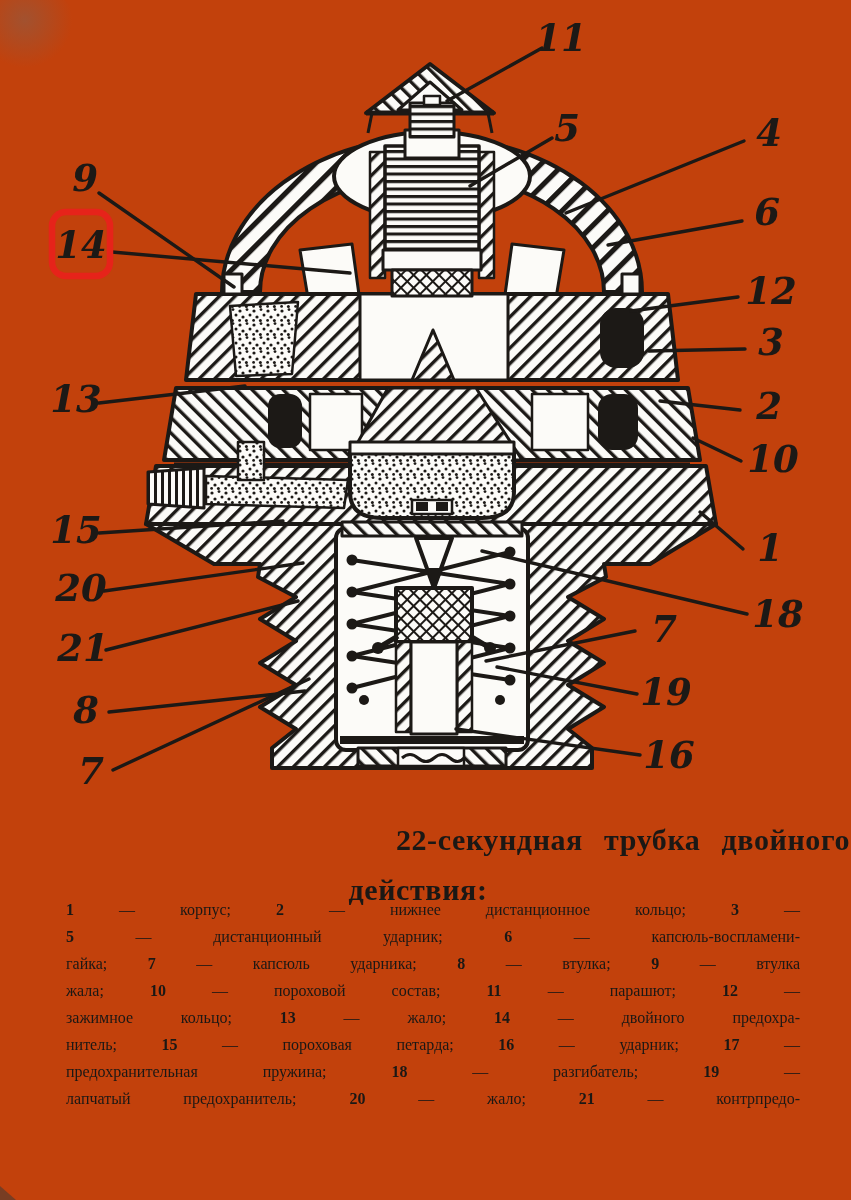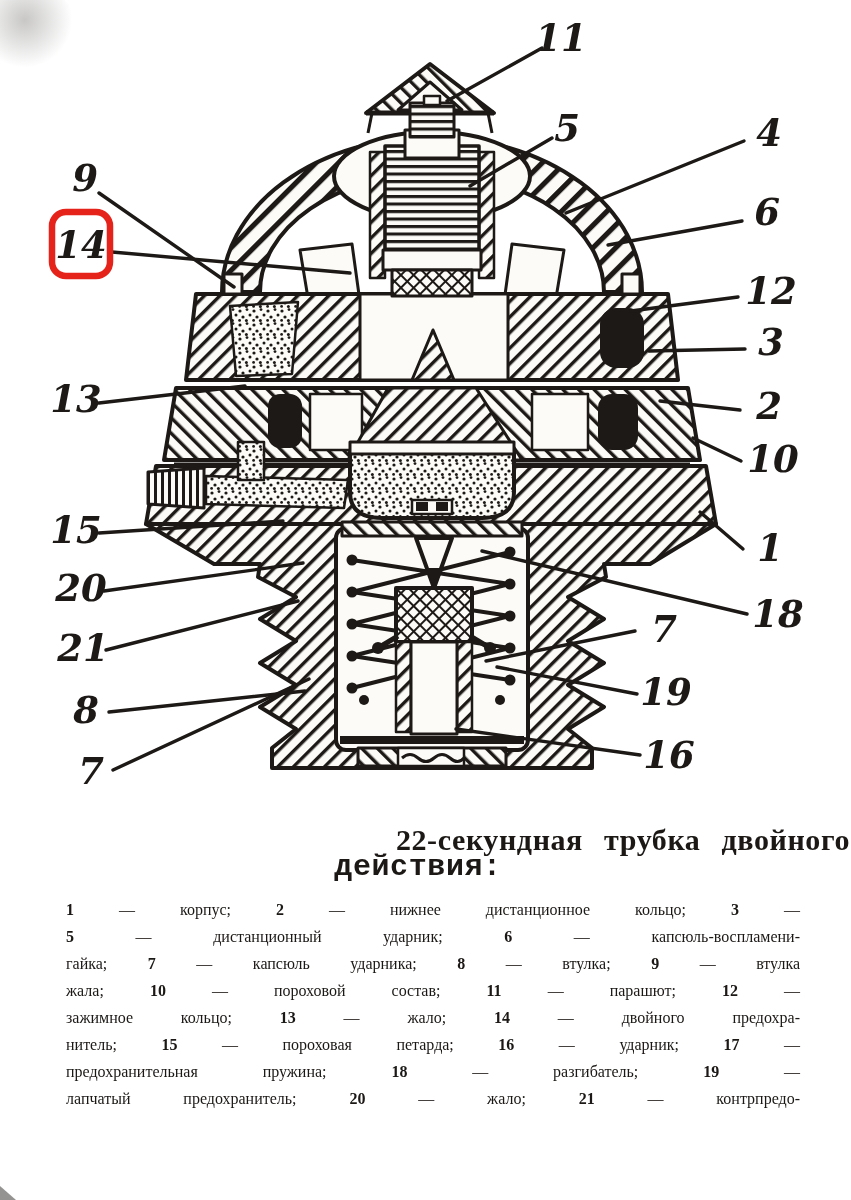--- a/index.html
+++ b/index.html
@@ -1,30 +1,30 @@
 <!DOCTYPE html>
 <html><head>
 <meta charset="utf-8">
 <style>
   html,body{margin:0;padding:0;background:#d8d6d2;}
-  .page{position:relative;width:851px;height:1200px;background:#ffffff;overflow:hidden;
+  .page{position:relative;width:851px;height:1200px;background:#c2410c;overflow:hidden;
         font-family:"Liberation Serif",serif;color:#1b1815;}
   .artifact-tl{position:absolute;left:-18px;top:-14px;width:95px;height:85px;border-radius:50%;
         background:radial-gradient(circle at 45% 40%, rgba(110,108,104,.38), rgba(110,108,104,0) 65%);}
   .artifact-bl{position:absolute;left:0;top:1186px;width:0;height:0;
         border-left:16px solid rgba(60,58,55,.55);border-top:14px solid transparent;}
   svg{position:absolute;left:0;top:0;}
   .leader{stroke:#1c1916;stroke-width:3.4;stroke-linecap:round;}
   .callout{font-family:"DejaVu Serif",serif;font-style:italic;font-weight:700;font-size:37px;
            fill:#1c1916;text-anchor:middle;}
   .highlight-box{fill:none;stroke-width:6.5;}
   .title{position:absolute;left:0;top:822px;width:851px;font-size:30px;font-weight:700;
          letter-spacing:.6px;word-spacing:13px;line-height:35px;}
   .title-l1{position:absolute;left:190px;top:0;width:660px;text-align:right;white-space:nowrap;}
-  .title-l2{position:absolute;left:0;top:28px;width:836px;text-align:center;font-family:Liberation Mono, monospace;}
+  .title-l2{position:absolute;left:0;top:50px;width:836px;text-align:center;}
   #legend{position:absolute;left:66px;top:896px;width:734px;font-size:16px;line-height:27px;
           word-spacing:2px;}
   .legend-line{text-align:justify;text-align-last:justify;white-space:normal;}
   .legend-line.center{text-align:center;text-align-last:center;}
   .num{font-weight:700;}
 </style>
 </head>
 <body>
 
 <div class="page">

